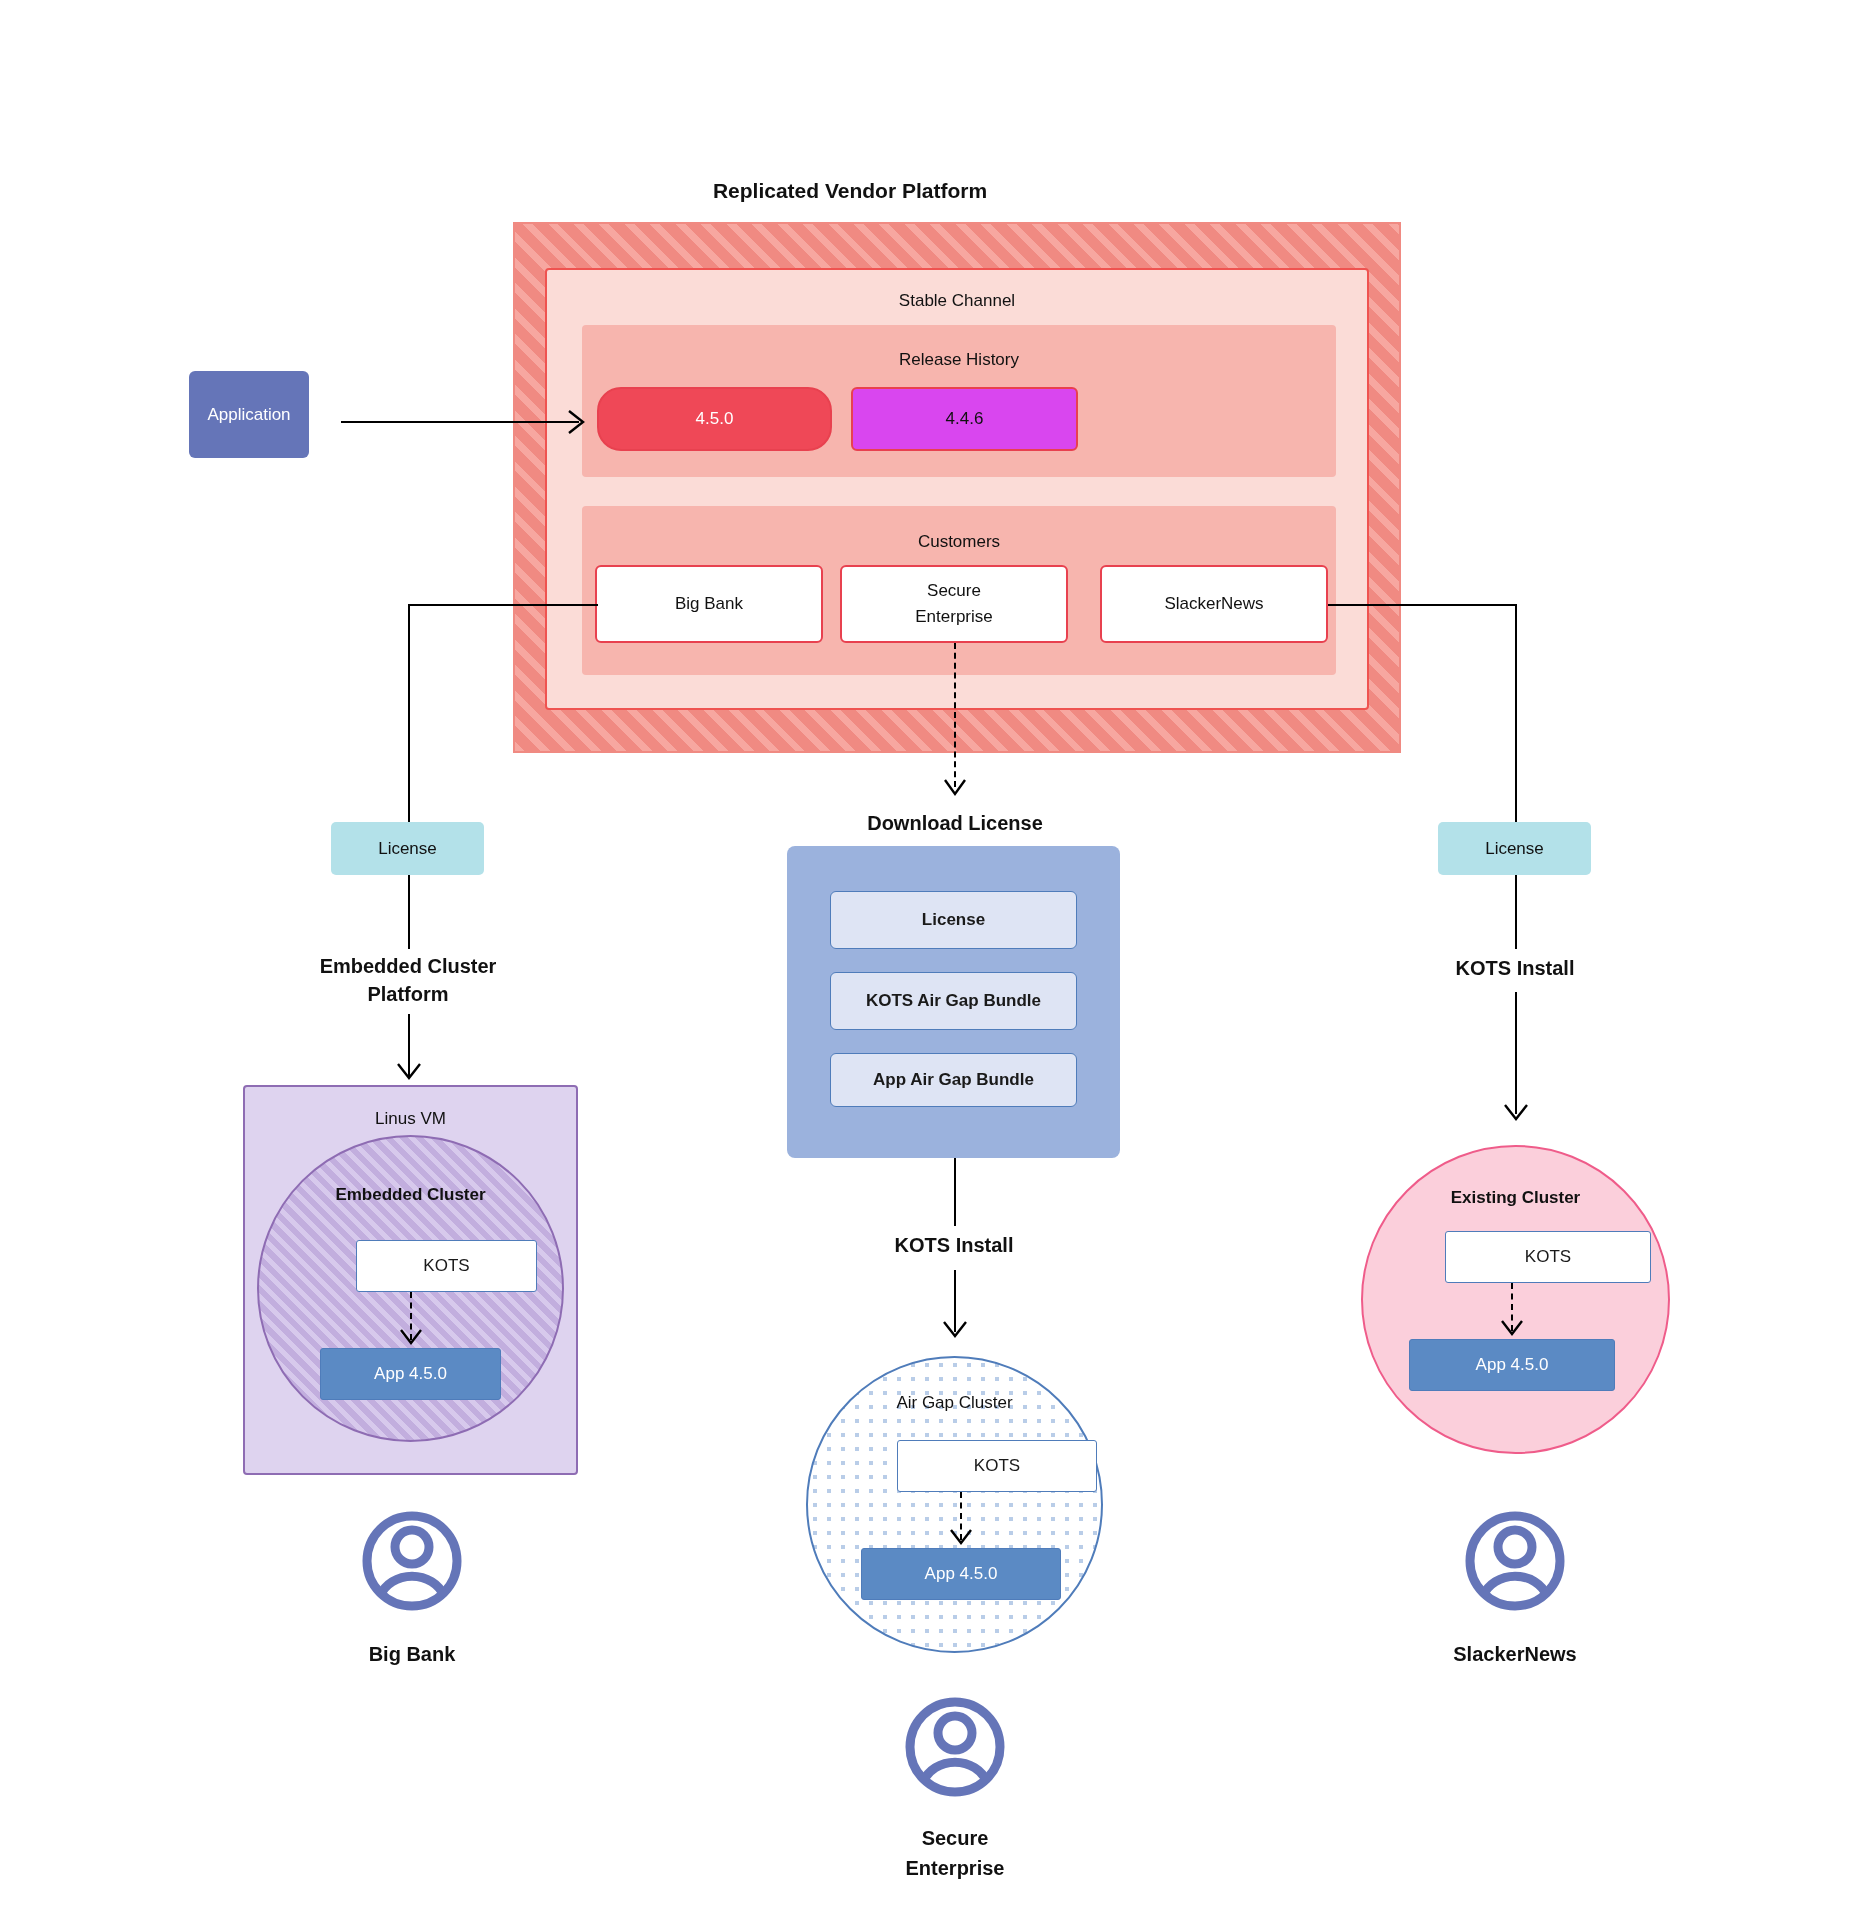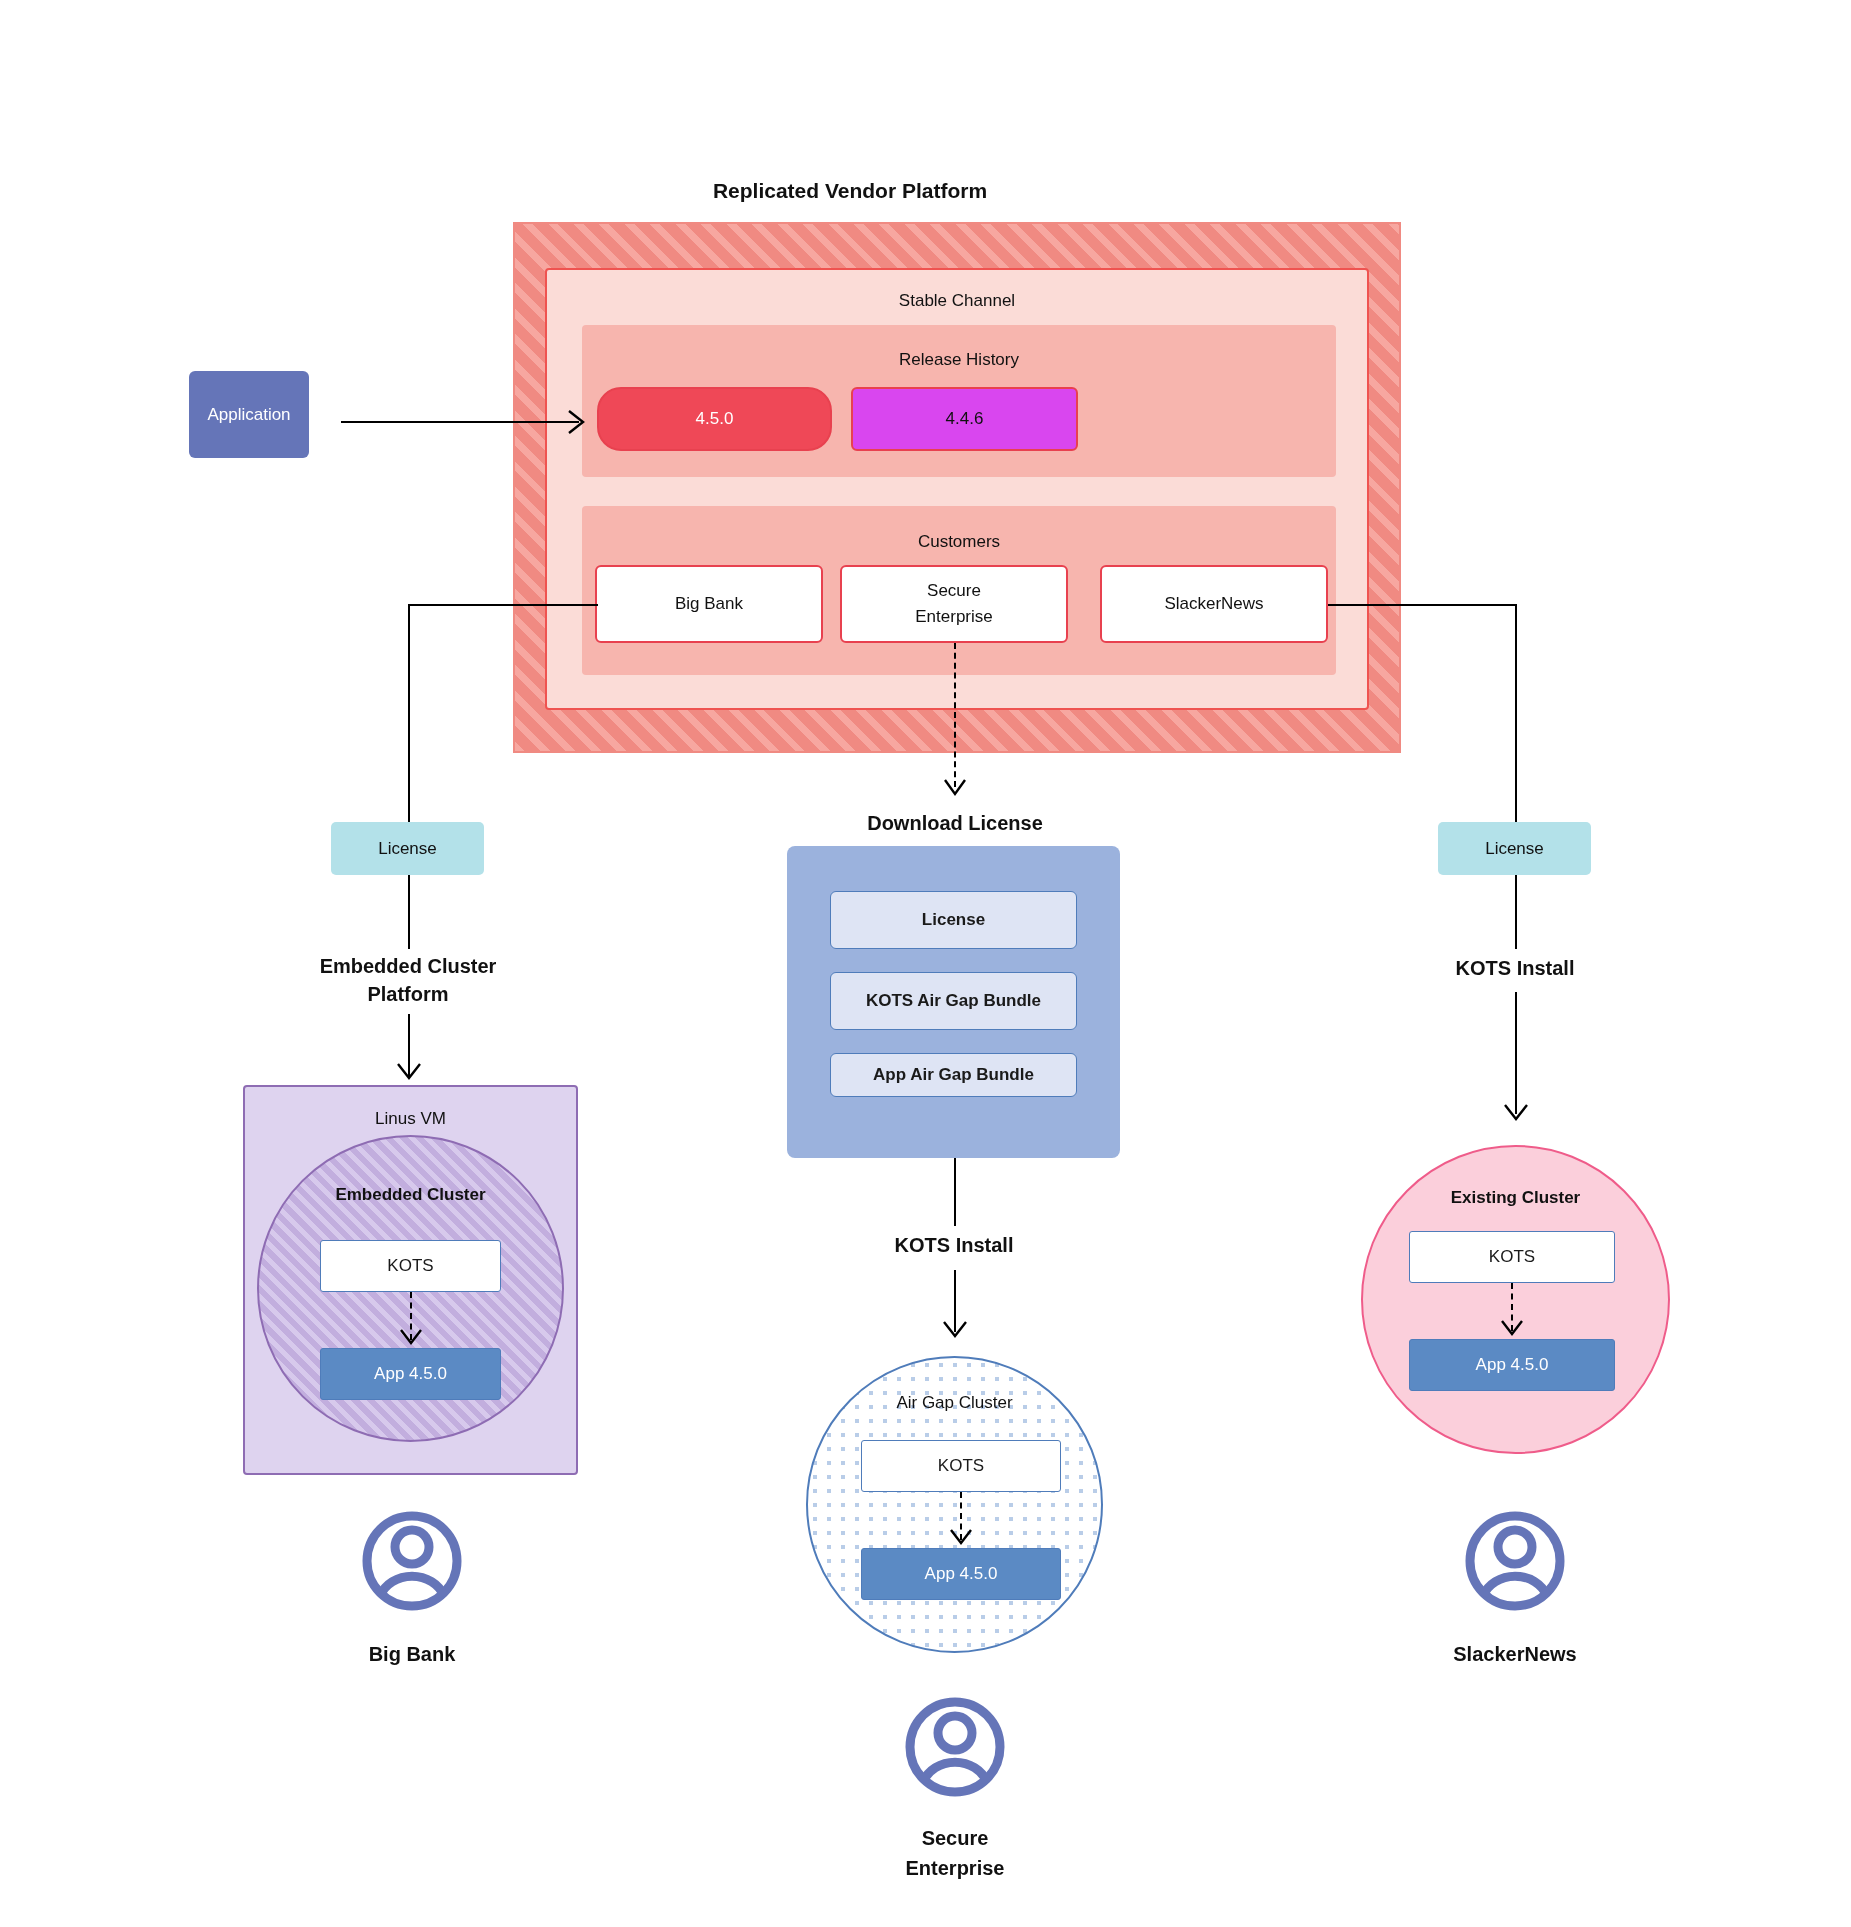--- a/index.html
+++ b/index.html
@@ -46,21 +46,21 @@
     border-radius:50%;border:2px solid #8e6cb3;
     background:repeating-linear-gradient(45deg,#d7c9ec 0 5px,#c2aede 5px 11px);
   }
   #existing-cluster{background:#fbcfdb;border:2px solid #ef5c8a;border-radius:50%;}
   #airgap-cluster{
     border-radius:50%;border:2px solid #4f7cba;background:#ffffff;
     background-image:radial-gradient(#b9cde8 2.4px,transparent 2.5px);
     background-size:14px 14px;
   }
 
-  .kots-box{background:#ffffff;border:1.5px solid #4f7cba;border-radius:3px;font-size:17px;}
+  .kots-box{background:#ffffff;border:1.5px solid #4f7cba;border-radius:3px;font-size:17px;margin-left:36px;}
   .app-box{background:#5b8ac4;border:1.5px solid #4f7cba;border-radius:3px;
            font-size:17px;color:#ffffff;}
 
   
   .line-h{background:#000;height:2px;}
   .line-v{background:#000;width:2px;}
   .dash-v{width:0;border-left:2.5px dashed #000;}
   svg.arrow{position:absolute;overflow:visible;}
   .avatar{position:absolute;}
 </style>
@@ -141,21 +141,21 @@
   <div class="abs dash-v" style="left:954px;top:643px;height:144px;"></div>
   <svg class="arrow" style="left:943px;top:778px;width:24px;height:22px;">
     <polyline points="2,2 12,16 22,2" fill="none" stroke="#000" stroke-width="2.4"></polyline>
   </svg>
 
   <div class="abs lbl-b ctr" style="left:835px;top:810px;width:240px;height:26px;">Download  License</div>
 
   <div class="abs" id="download-portal" style="left:787px;top:846px;width:333px;height:312px;"></div>
   <div class="abs portal-item ctr" style="left:830px;top:891px;width:247px;height:58px;">License</div>
   <div class="abs portal-item ctr" style="left:830px;top:972px;width:247px;height:58px;text-align:right;">KOTS Air Gap Bundle</div>
-  <div class="abs portal-item ctr" style="left:830px;top:1053px;width:247px;height:44px;">App Air Gap Bundle</div>
+  <div class="abs portal-item ctr" style="left:830px;top:1053px;width:247px;height:54px;">App Air Gap Bundle</div>
 
   <div class="abs line-v" style="left:954px;top:1158px;height:68px;"></div>
   <div class="abs lbl-b ctr" style="left:834px;top:1232px;width:240px;height:26px;">KOTS Install</div>
   <div class="abs line-v" style="left:954px;top:1270px;height:62px;"></div>
   <svg class="arrow" style="left:942px;top:1320px;width:26px;height:22px;">
     <polyline points="2,2 13,16 24,2" fill="none" stroke="#000" stroke-width="2.4"></polyline>
   </svg>
 
   <div class="abs" id="airgap-cluster" style="left:806px;top:1356px;width:297px;height:297px;"></div>
   <div class="abs lbl ctr" style="left:806px;top:1392px;width:297px;height:22px;">Air Gap Cluster</div>

